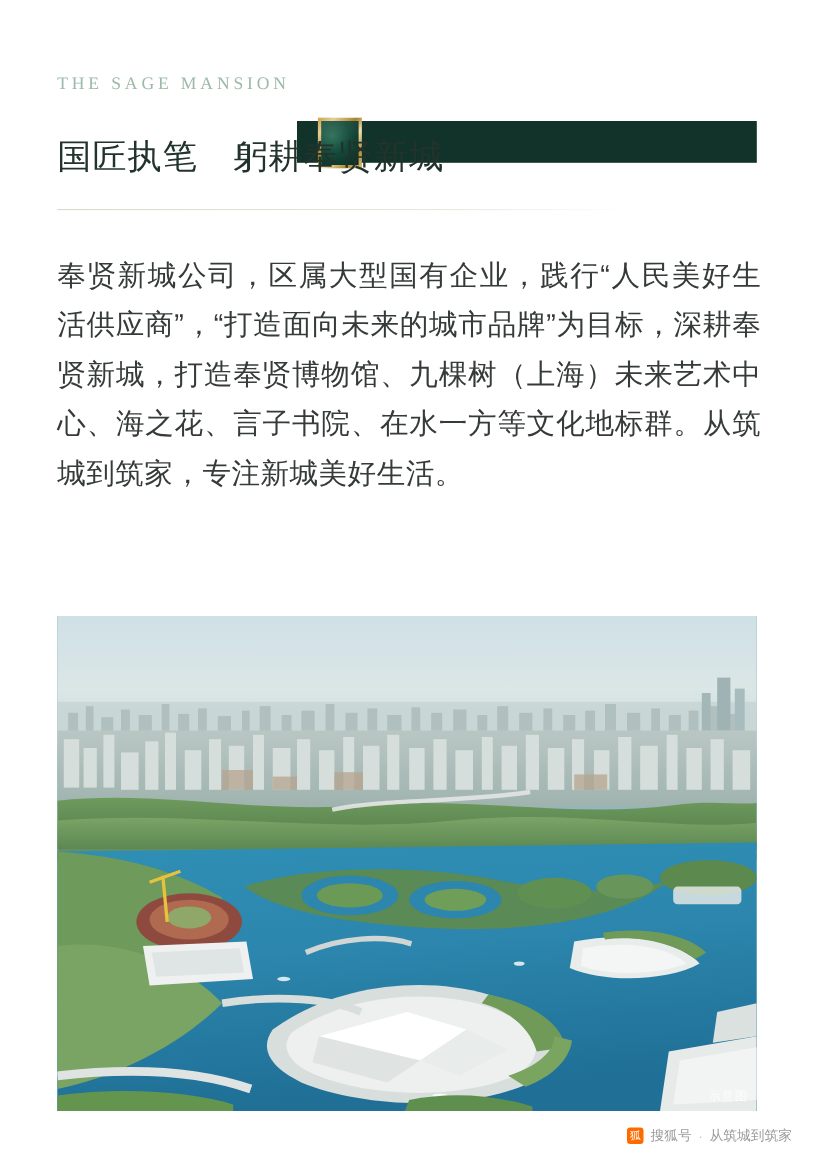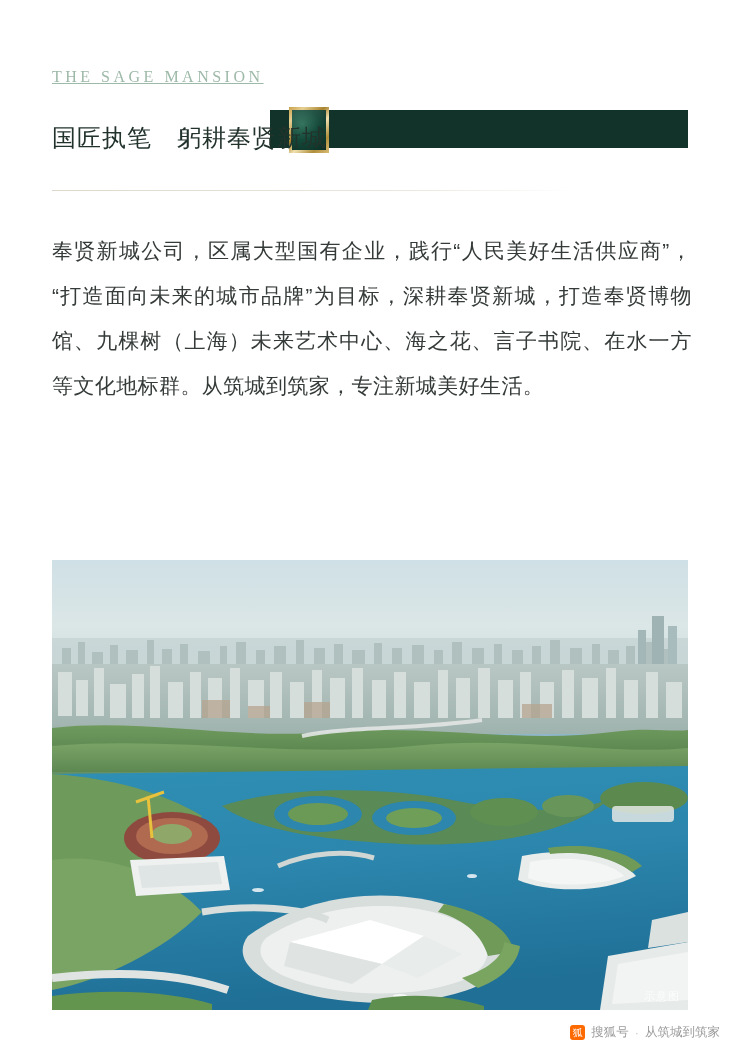--- a/index.html
+++ b/index.html
@@ -33,21 +33,20 @@
   }
   .brand-latin {
     position: absolute;
     left: 52px;
     top: 68px;
     font-size: 16px;
     letter-spacing: 3.5px;
     color: #9db9a8;
     font-family: "Liberation Serif", serif;
     white-space: nowrap;
-    text-decoration: underline;
   }
   .header-bar {
     position: absolute;
     left: 270px;
     top: 58px;
     width: 418px;
     height: 38px;
     background: #12332a;
   }
   .header-emblem {
@@ -66,21 +65,21 @@
     background:
       linear-gradient(160deg, rgba(255,255,255,0.10) 0%, rgba(255,255,255,0) 55%),
       radial-gradient(circle at 30% 35%, #2d6f58 0%, #14493a 45%, #0b2c22 100%);
   }
 
   
   .title {
     position: absolute;
     left: 52px;
     top: 124px;
-    font-size: 24px;
+    font-size: 31px;
     line-height: 1.2;
     color: #22332c;
     font-weight: 400;
     letter-spacing: 1px;
     white-space: pre;
     font-family: "Liberation Serif", serif;
   }
   .title-rule {
     position: absolute;
     left: 52px;
@@ -89,21 +88,21 @@
     height: 1px;
     background: linear-gradient(to right, #ded8cc 0%, #ece8e0 70%, #ffffff 100%);
   }
 
   
   .body-copy {
     position: absolute;
     left: 52px;
     top: 228px;
     width: 640px;
-    font-size: 21px;
+    font-size: 26px;
     line-height: 45px;
     color: #353b38;
     text-align: justify;
     letter-spacing: 0.4px;
     font-family: "Liberation Sans", sans-serif;
   }
 
   
   .photo {
     position: absolute;

